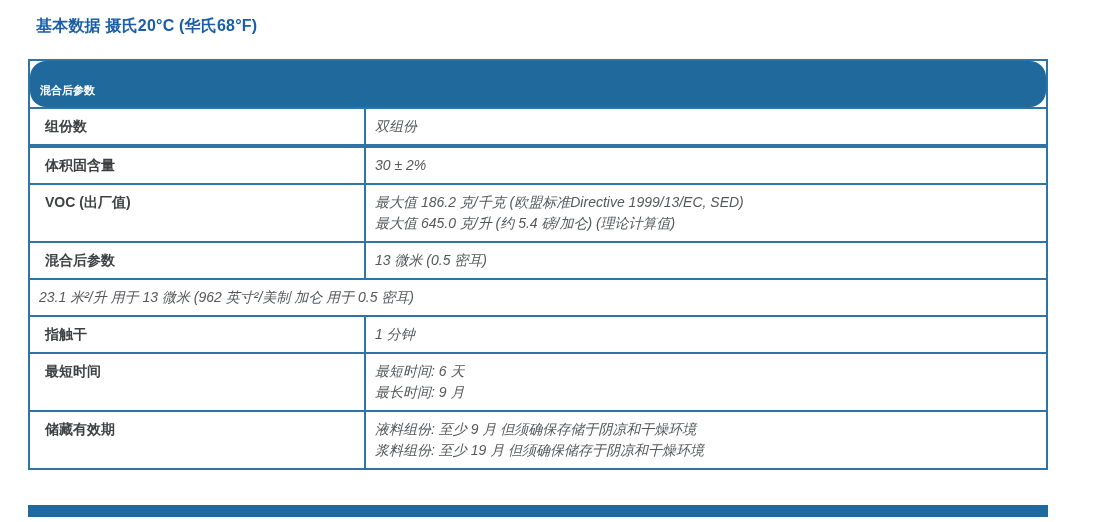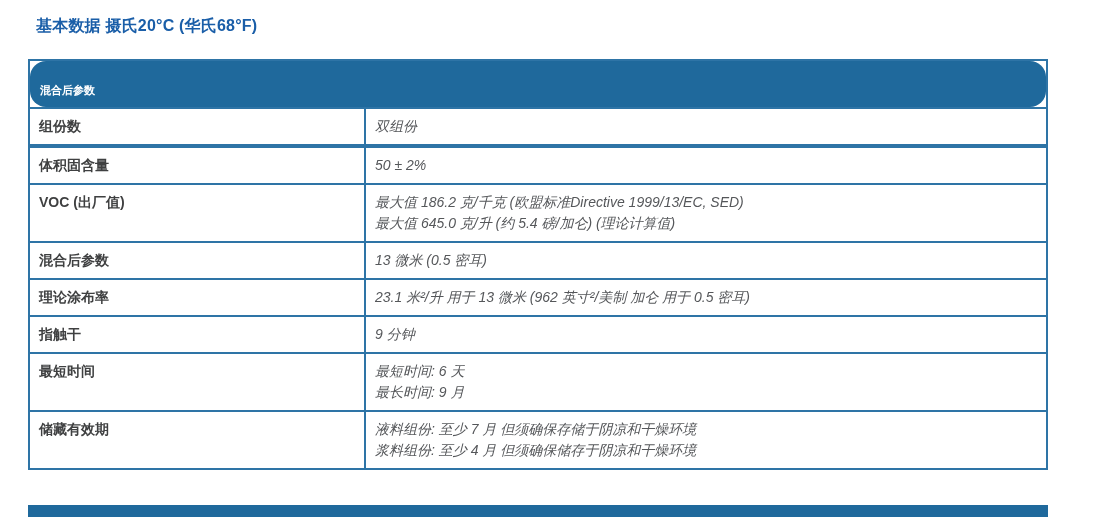--- a/index.html
+++ b/index.html
@@ -52,21 +52,21 @@
     font-size: 14px;
     line-height: 21px;
     padding: 7px 9px;
   }
   .cell.label {
     width: 336px;
     flex: 0 0 336px;
     border-right: 2px solid var(--border-blue, #2e74a6);
     font-weight: bold;
     color: var(--label-gray, #3f4041);
-    padding-left: 9px;
+    padding-left: 15px;
   }
   .cell.value {
     flex: 1 1 auto;
     color: var(--value-gray, #55575a);
     font-style: italic;
   }
   .next-section-bar {
     position: absolute;
     left: 28px;
     top: 505px;
@@ -89,60 +89,59 @@
           <div class="cell label">组份数</div>
           <div class="cell value">
             <div>双组份</div>
           </div>
         </div>
         <div class="table-row">
         </div>
         <div class="table-row">
           <div class="cell label">体积固含量</div>
           <div class="cell value">
-            <div>50 ± 2%</div>
+            <div>30 ± 2%</div>
           </div>
         </div>
         <div class="table-row">
           <div class="cell label">VOC (出厂值)</div>
           <div class="cell value">
             <div>最大值 186.2 克/千克 (欧盟标准Directive 1999/13/EC, SED)</div>
             <div>最大值 645.0 克/升 (约 5.4 磅/加仑) (理论计算值)</div>
           </div>
         </div>
         <div class="table-row">
           <div class="cell label">混合后参数</div>
           <div class="cell value">
             <div>13 微米 (0.5 密耳)</div>
           </div>
         </div>
         <div class="table-row">
-          <div class="cell label">理论涂布率</div>
           <div class="cell value">
             <div>23.1 米²/升 用于 13 微米 (962 英寸²/美制 加仑 用于 0.5 密耳)</div>
           </div>
         </div>
         <div class="table-row">
           <div class="cell label">指触干</div>
           <div class="cell value">
-            <div>9 分钟</div>
+            <div>1 分钟</div>
           </div>
         </div>
         <div class="table-row">
           <div class="cell label">最短时间</div>
           <div class="cell value">
             <div>最短时间: 6 天</div>
             <div>最长时间: 9 月</div>
           </div>
         </div>
         <div class="table-row">
           <div class="cell label">储藏有效期</div>
           <div class="cell value">
-            <div>液料组份: 至少 7 月 但须确保存储于阴凉和干燥环境</div>
-            <div>浆料组份: 至少 4 月 但须确保储存于阴凉和干燥环境</div>
+            <div>液料组份: 至少 9 月 但须确保存储于阴凉和干燥环境</div>
+            <div>浆料组份: 至少 19 月 但须确保储存于阴凉和干燥环境</div>
           </div>
         </div>
       </div>
   </div>
 
   <div class="next-section-bar"></div>
 
 </div>
 
 </body></html>

